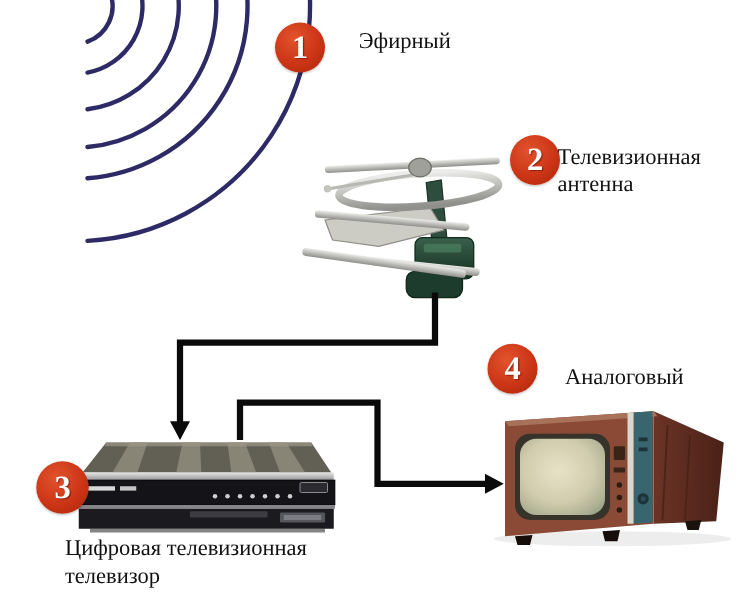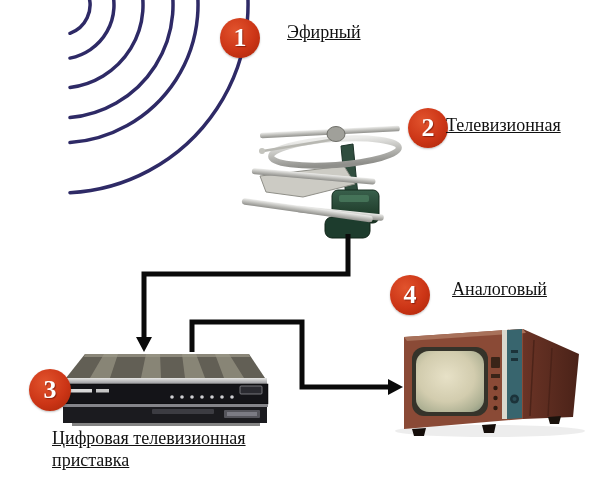--- a/index.html
+++ b/index.html
@@ -12,21 +12,21 @@
     position:absolute;border-radius:50%;
     background:radial-gradient(circle at 38% 32%, #e1532d 0%, #cc3516 55%, #a82508 100%);
     display:flex;align-items:center;justify-content:center;
     color:#ffffff;font-weight:bold;font-size:26px;
     text-shadow:1px 1px 1px rgba(90,10,0,.55);
     box-shadow:0 1px 2px rgba(0,0,0,.25);
   }
   .b40{width:40px;height:40px;}
   .b42{width:42px;height:42px;}
   .label{
-    position:absolute;color:#111111;font-size:18px;line-height:22px;text-decoration:underline;
+    position:absolute;color:#111111;font-size:18px;line-height:22px;
   }
   .center{text-align:left;}
 </style>
 </head>
 <body>
 
 <div id="stage">
 
   <svg width="600" height="480" viewBox="0 0 600 480">
     <defs>
@@ -165,22 +165,23 @@
     </div>
   <div class="badge b40" style="left:390px;top:275px;">
       <span>4</span>
     </div>
 
   <div class="label" style="left:287px;top:21px;width:120px;">
     <div>Эфирный</div>
   </div>
   <div class="label center" style="left:446px;top:114px;width:140px;">
     <div>Телевизионная</div>
+    <div>антенна</div>
   </div>
   <div class="label center" style="left:52px;top:427px;width:240px;">
     <div>Цифровая телевизионная</div>
-    <div>приставка</div>
+    <div>телевизор</div>
   </div>
-  <div class="label" style="left:452px;top:278px;width:130px;">
+  <div class="label" style="left:452px;top:290px;width:130px;">
     <div>Аналоговый</div>
   </div>
 
 </div>
 
 </body></html>

